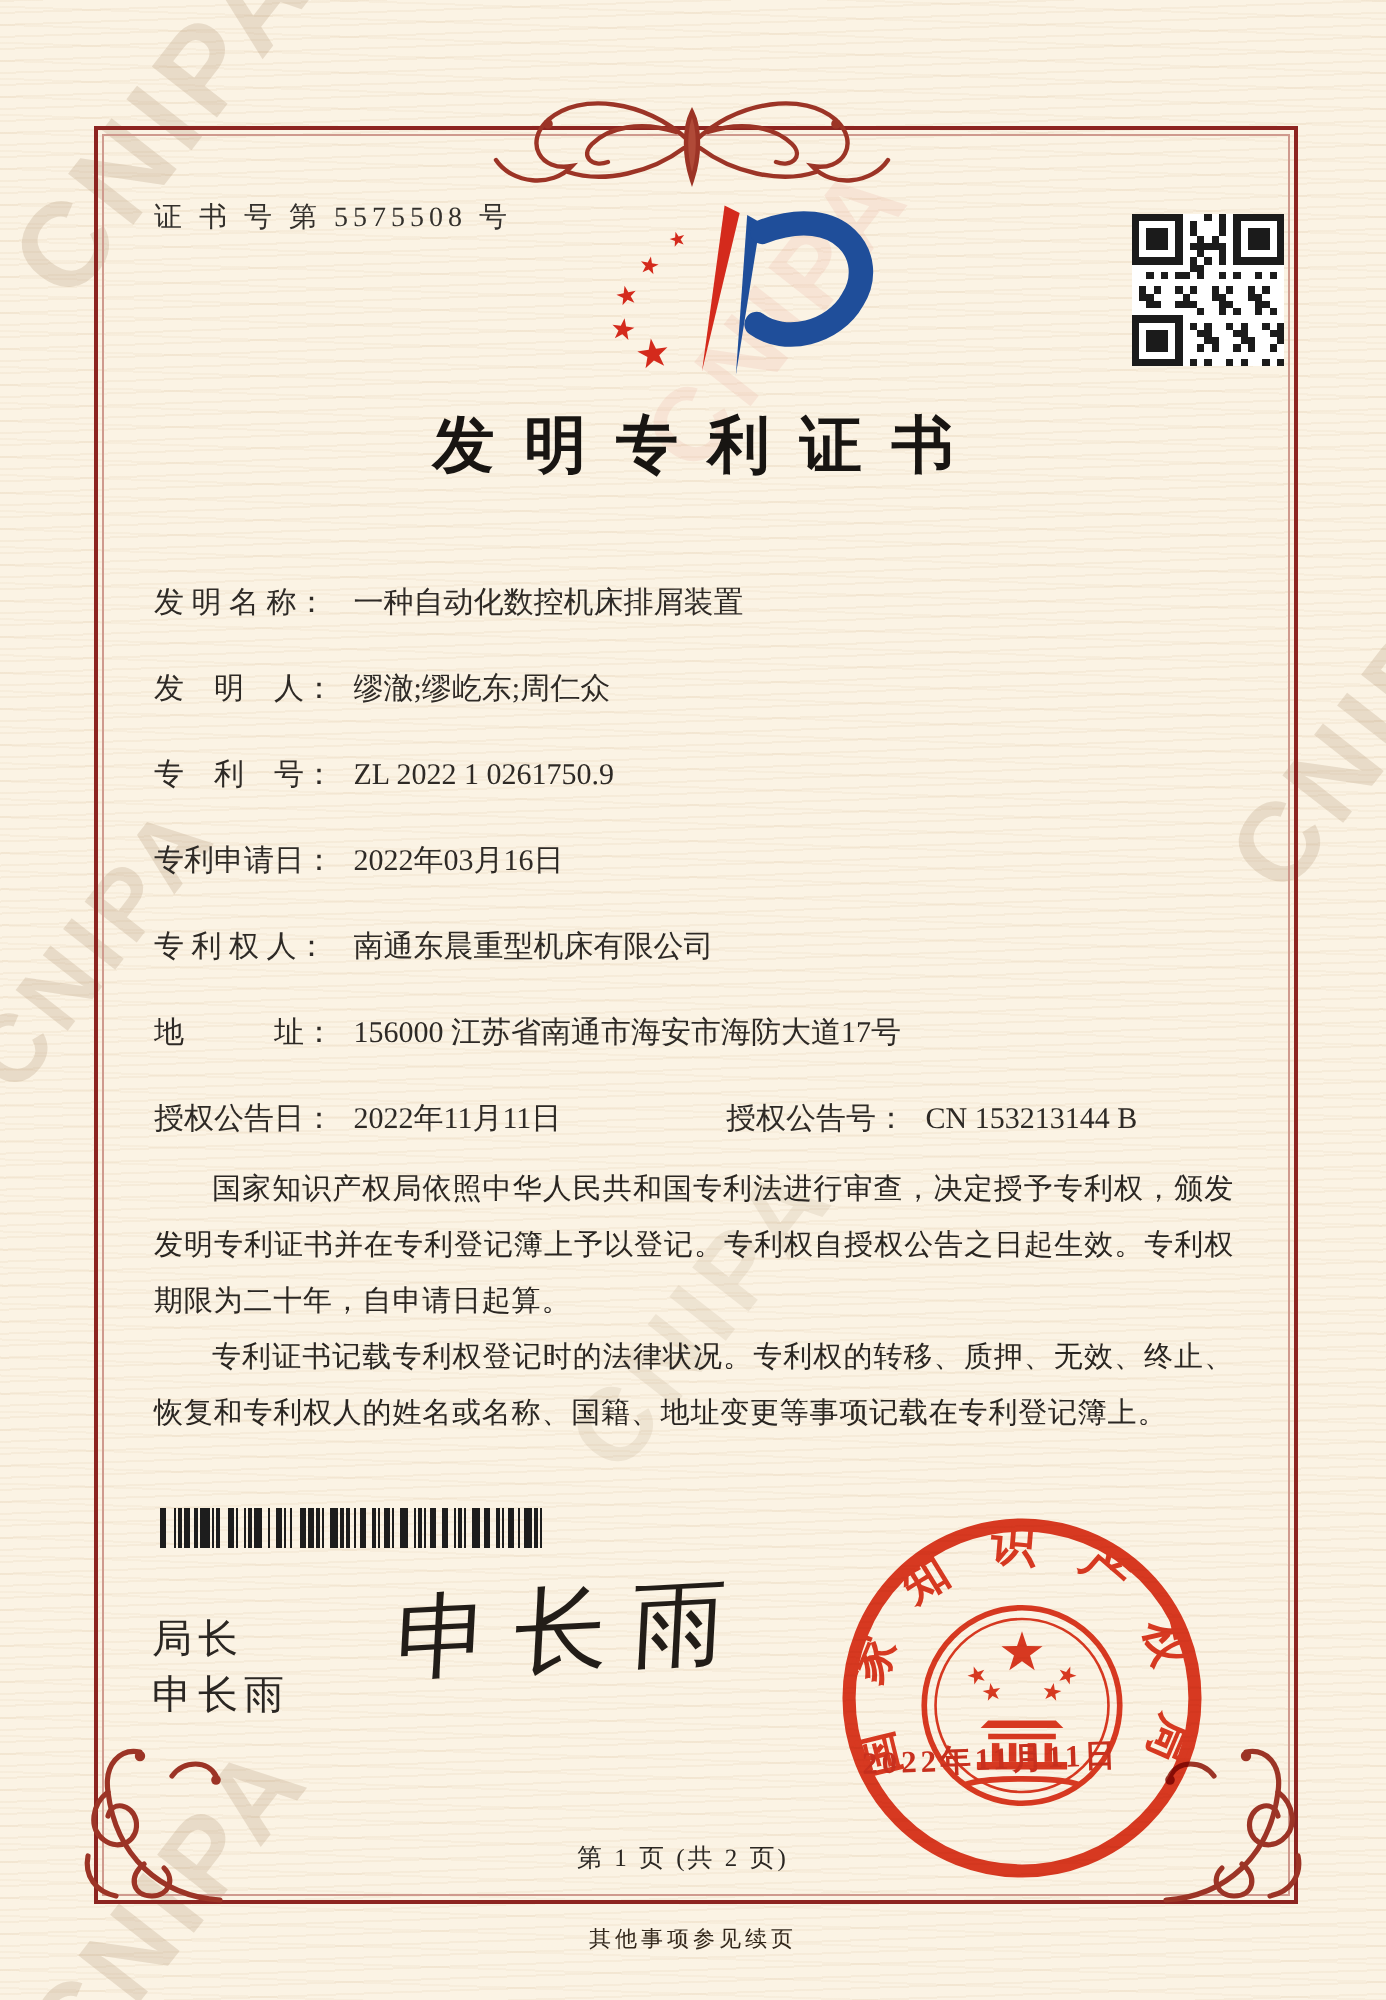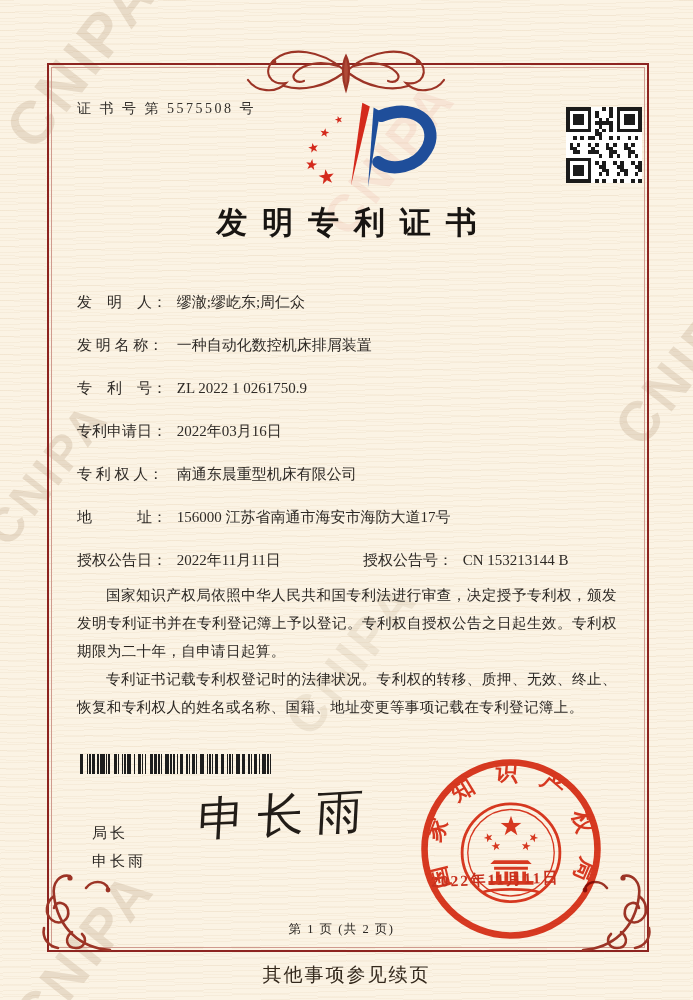--- a/index.html
+++ b/index.html
@@ -33,31 +33,31 @@
   .frow{line-height:26px;height:26px;margin-bottom:17px;white-space:nowrap;}
   .flabel{display:inline-block;width:96px;white-space:nowrap;}
   .frow-double{display:flex;}
   .frow-double .pair1{width:286px;}
   .paras{position:absolute;left:77px;top:582px;width:540px;font-size:14.5px;
       line-height:28px;text-align:justify;color:#2a2622;z-index:4;letter-spacing:0.4px;font-family:Liberation Mono, monospace;}
   .paras p{margin:0;text-indent:2em;}
   .barcode{position:absolute;left:80px;top:754px;width:198px;height:20px;display:flex;
       align-items:stretch;z-index:4;}
   .barcode div{background:#1d1d1d;height:100%;}
-  .signer{position:absolute;left:92px;top:806px;font-size:15px;line-height:28px;
-      color:#2b2723;z-index:4;letter-spacing:3px;margin-top:13px;}
+  .signer{position:absolute;left:76px;top:806px;font-size:20px;line-height:28px;
+      color:#2b2723;z-index:4;letter-spacing:3px;}
   .signature{position:absolute;left:198px;top:784px;font-size:47px;color:#221d18;
       transform:rotate(-3deg) skewX(-6deg);letter-spacing:12px;z-index:4;}
   .seal{position:absolute;left:417px;top:755px;width:188px;height:188px;z-index:5;
       mix-blend-mode:multiply;opacity:0.95;}
   .seal-date{position:absolute;left:14px;top:114px;width:170px;font-size:15.5px;
       font-weight:bold;color:#c92715;letter-spacing:2px;transform:rotate(-2deg);}
   .pagefoot{position:absolute;left:0;right:10px;top:921px;text-align:center;font-size:12.5px;
       letter-spacing:1.5px;color:#2b2723;z-index:4;}
-  .note{position:absolute;left:0;right:0;top:962px;text-align:center;font-size:19px;
+  .note{position:absolute;left:0;right:0;top:962px;text-align:center;font-size:11px;
       letter-spacing:2px;color:#33281c;z-index:4;}
 </style>
 </head>
 <body>
 
 <div class="page">
 
   <div class="wm" style="left:-20px;top:26px;font-size:60px;">CNIPA</div>
   <div class="wm" style="left:300px;top:128px;color:rgba(222,130,118,0.13);">CNIPA</div>
   <div class="wm" style="left:590px;top:330px;font-size:56px;">CNIPA</div>
@@ -311,26 +311,26 @@
         <rect x="15" y="20" width="1" height="1"></rect>
         <rect x="18" y="20" width="1" height="1"></rect>
         <rect x="20" y="20" width="1" height="1"></rect>
       </g>
   </svg>
 
   <div class="doc-title">发明专利证书</div>
 
   <div class="fields">
     <div class="frow">
+      <span class="flabel">发 明 名 称：</span>
+      <span>一种自动化数控机床排屑装置</span>
+    </div>
+    <div class="frow">
       <span class="flabel">发　明　人：</span>
       <span>缪澈;缪屹东;周仁众</span>
-    </div>
-    <div class="frow">
-      <span class="flabel">发 明 名 称：</span>
-      <span>一种自动化数控机床排屑装置</span>
     </div>
     <div class="frow">
       <span class="flabel">专　利　号：</span>
       <span>ZL 2022 1 0261750.9</span>
     </div>
     <div class="frow">
       <span class="flabel">专利申请日：</span>
       <span>2022年03月16日</span>
     </div>
     <div class="frow">

